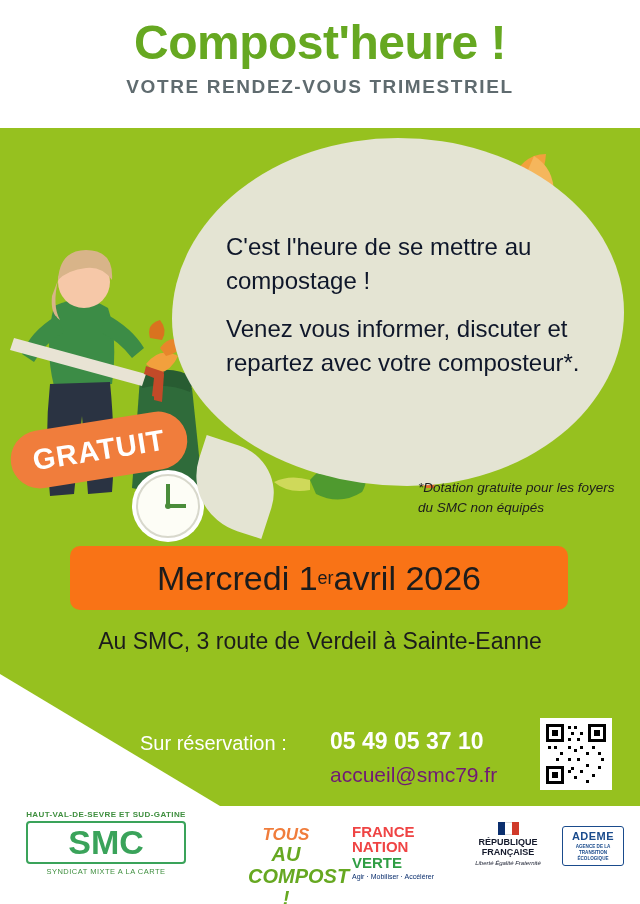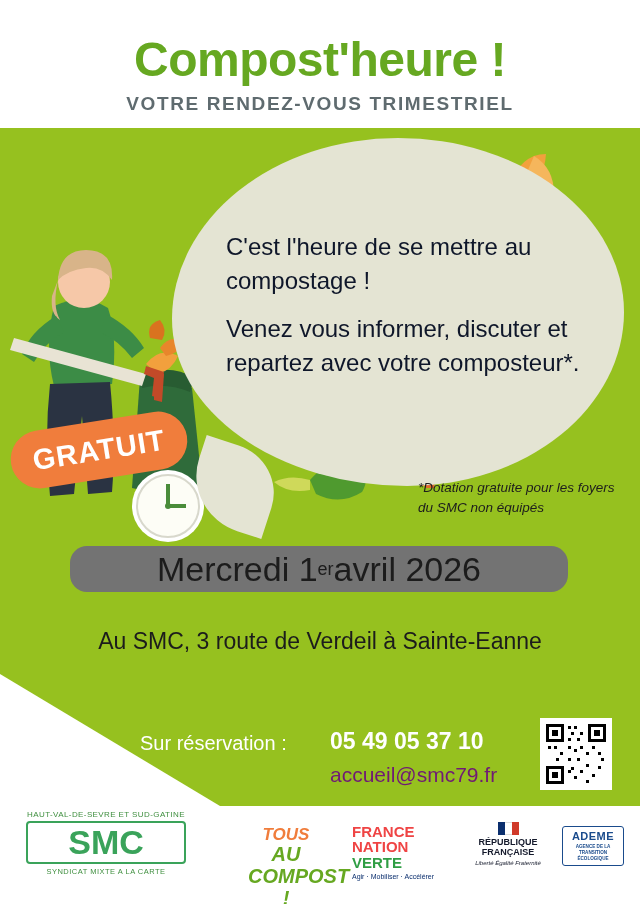--- a/index.html
+++ b/index.html
@@ -14,21 +14,21 @@
     width: 640px; height: 904px;
     background: #ffffff;
   }
 
   
   .header {
     position: absolute;
     top: 0; left: 0; right: 0;
     height: 94px;
     text-align: center;
-    padding-top: 35px;
+    padding-top: 18px;
   }
   .title {
     font-size: 48px;
     font-weight: bold;
     color: #66a821;
     letter-spacing: -0.5px;
     line-height: 1.05;
   }
   .subtitle {
     margin-top: 8px;
@@ -115,23 +115,23 @@
     letter-spacing: 1px;
     display: flex;
     align-items: center;
     justify-content: center;
   }
 
   
   .date-box {
     position: absolute;
     left: 70px; top: 418px;
-    width: 498px; height: 46px;
-    background: #737373;
-    border-radius: 17px;
+    width: 498px; height: 64px;
+    background: #f97316;
+    border-radius: 10px;
     display: flex;
     align-items: center;
     justify-content: center;
     color: #1c1c1c;
     font-size: 34px;
   }
   .date-box sup { font-size: 18px; vertical-align: super; }
 
   .address {
     position: absolute;
@@ -180,21 +180,21 @@
     position: absolute;
     left: 0; top: 806px;
     width: 640px; height: 98px;
     background: #ffffff;
   }
   .logo-smc {
     position: absolute; left: 26px; top: 4px;
     width: 160px; text-align: center; color: #3aa35a;
   }
   .smc-top {
-    font-size: 8px; font-weight: normal; color: #3f8f3f; letter-spacing: .4px;
+    font-size: 8px; font-weight: bold; color: #3f8f3f; letter-spacing: .4px;
   }
   .smc-box {
     margin-top: 2px;
     border: 2px solid #3aa35a;
     border-radius: 4px;
     padding: 2px 0 3px;
   }
   .smc-main { font-size: 34px; font-weight: bold; color: #3aa35a; line-height: 1; }
   .smc-sub { font-size: 7.5px; color: #3f8f3f; letter-spacing: .5px; margin-top: 3px; }
 

